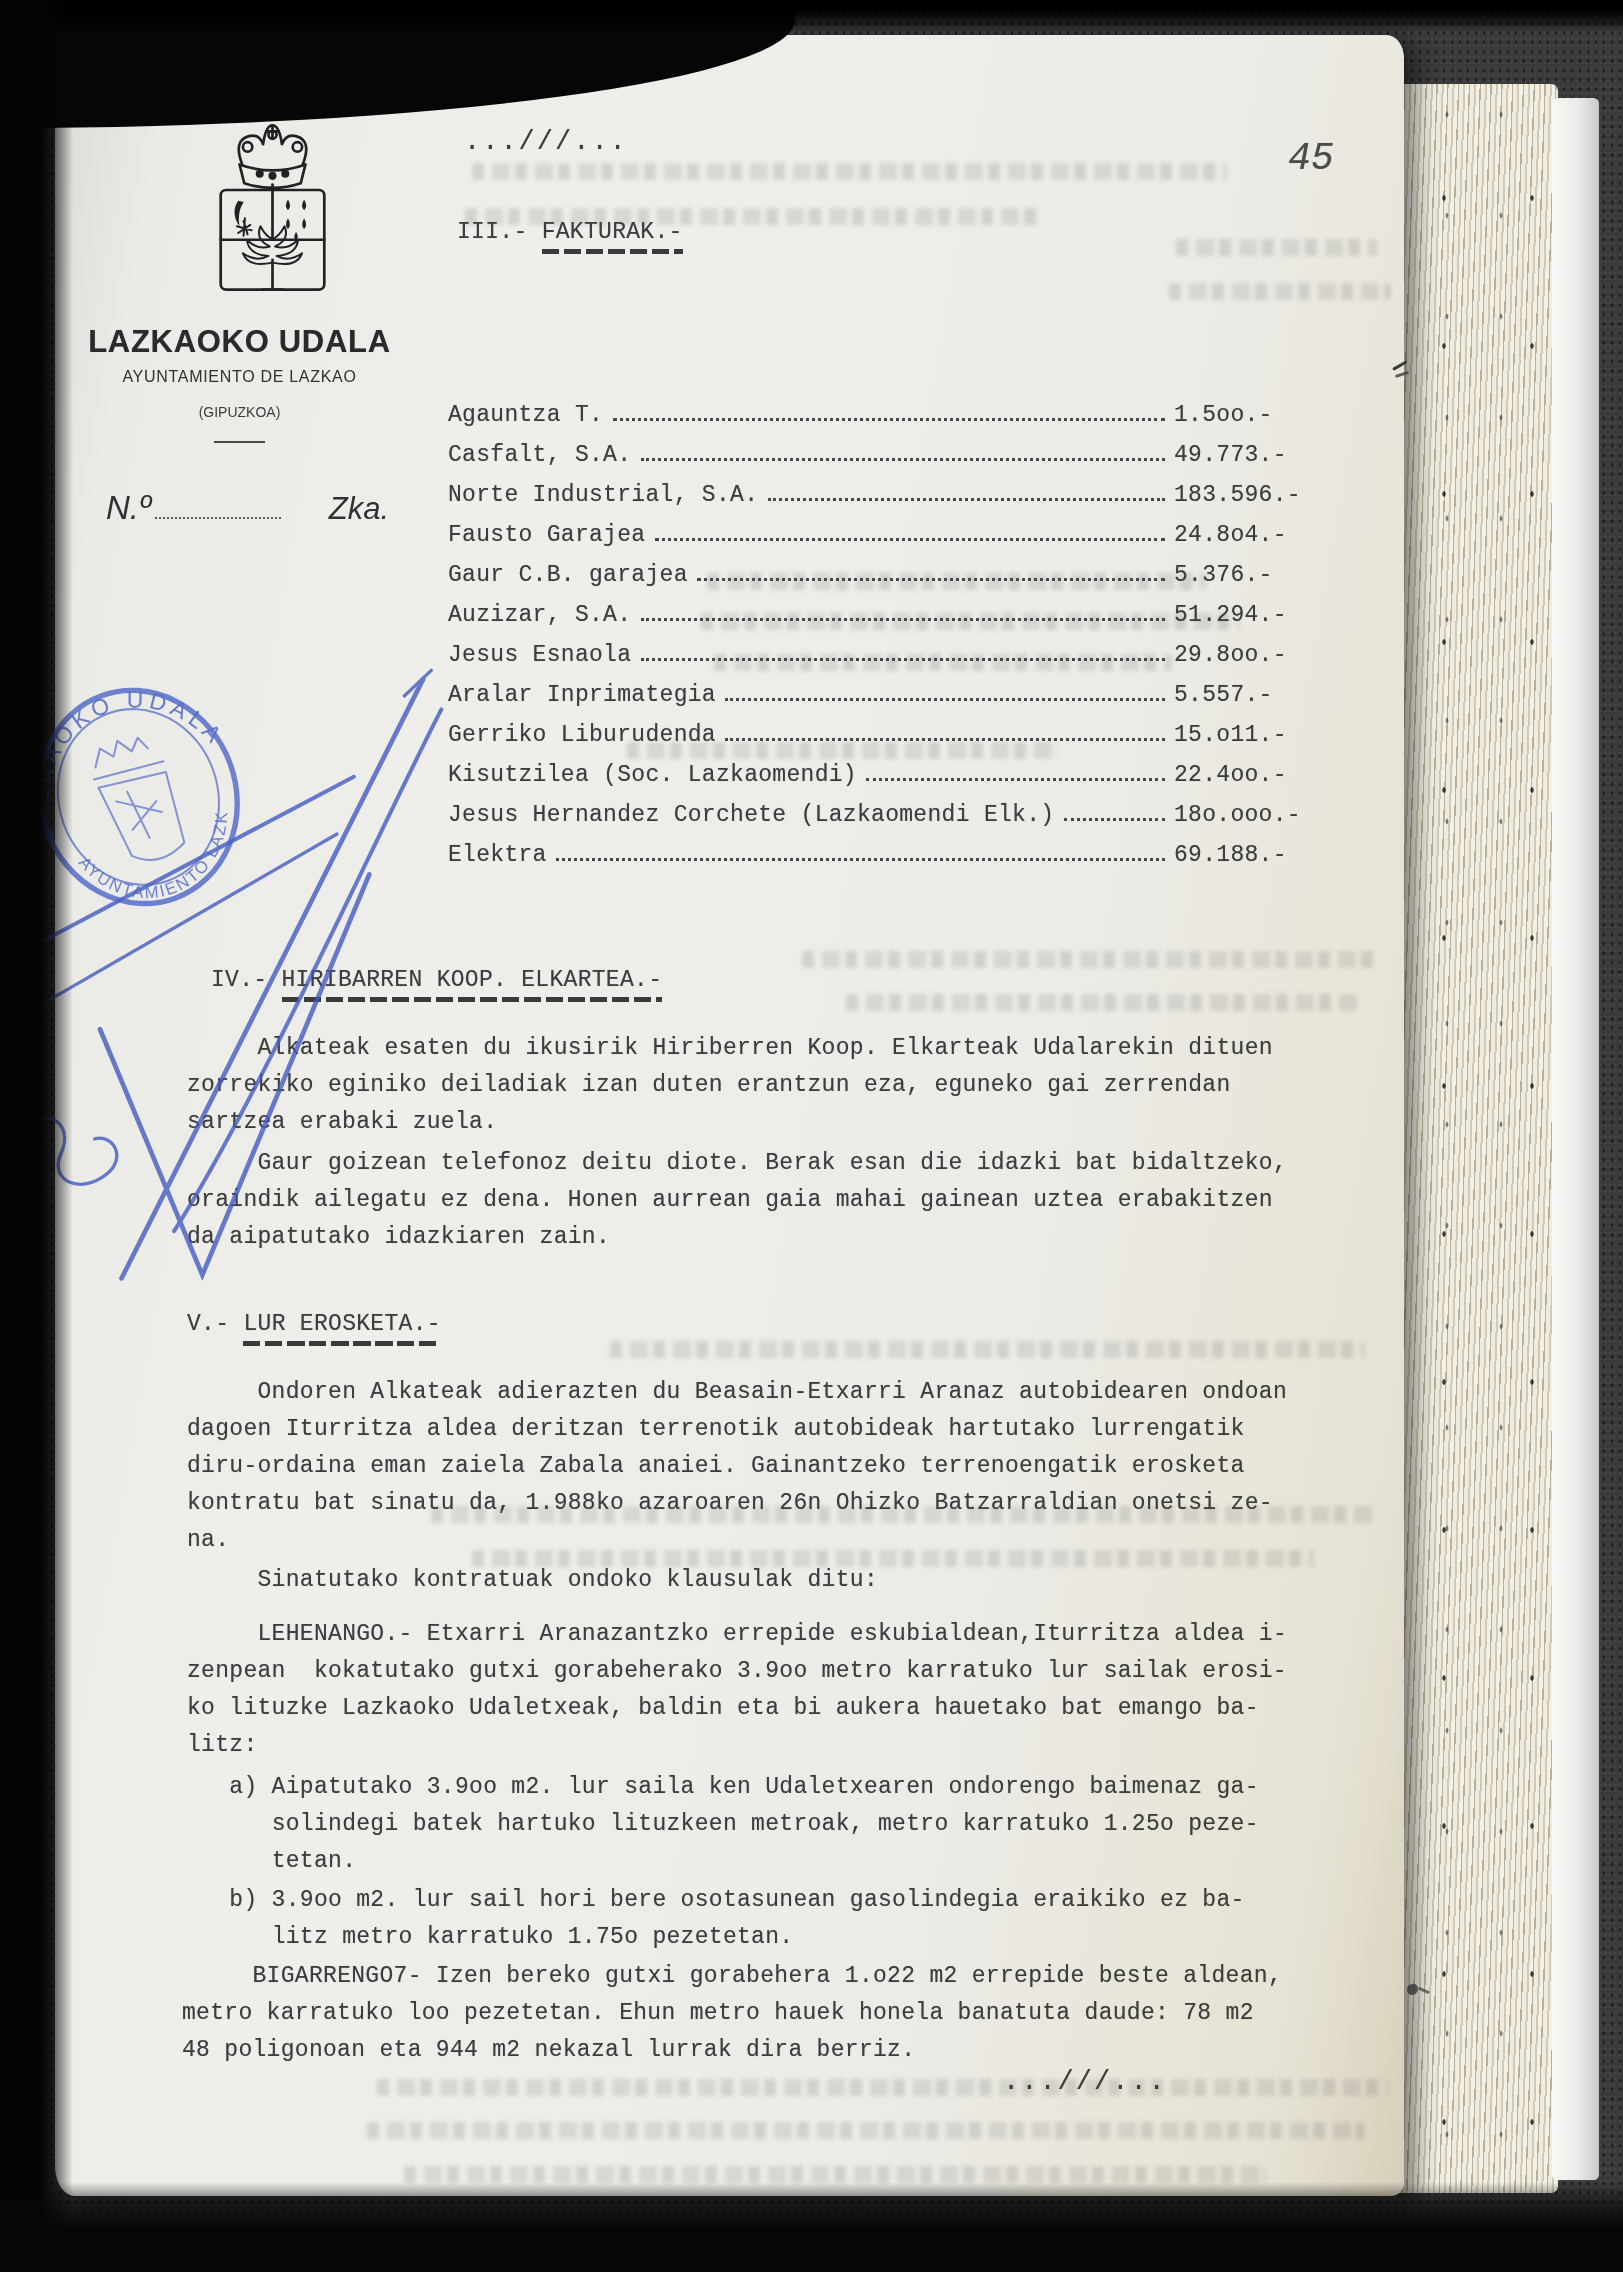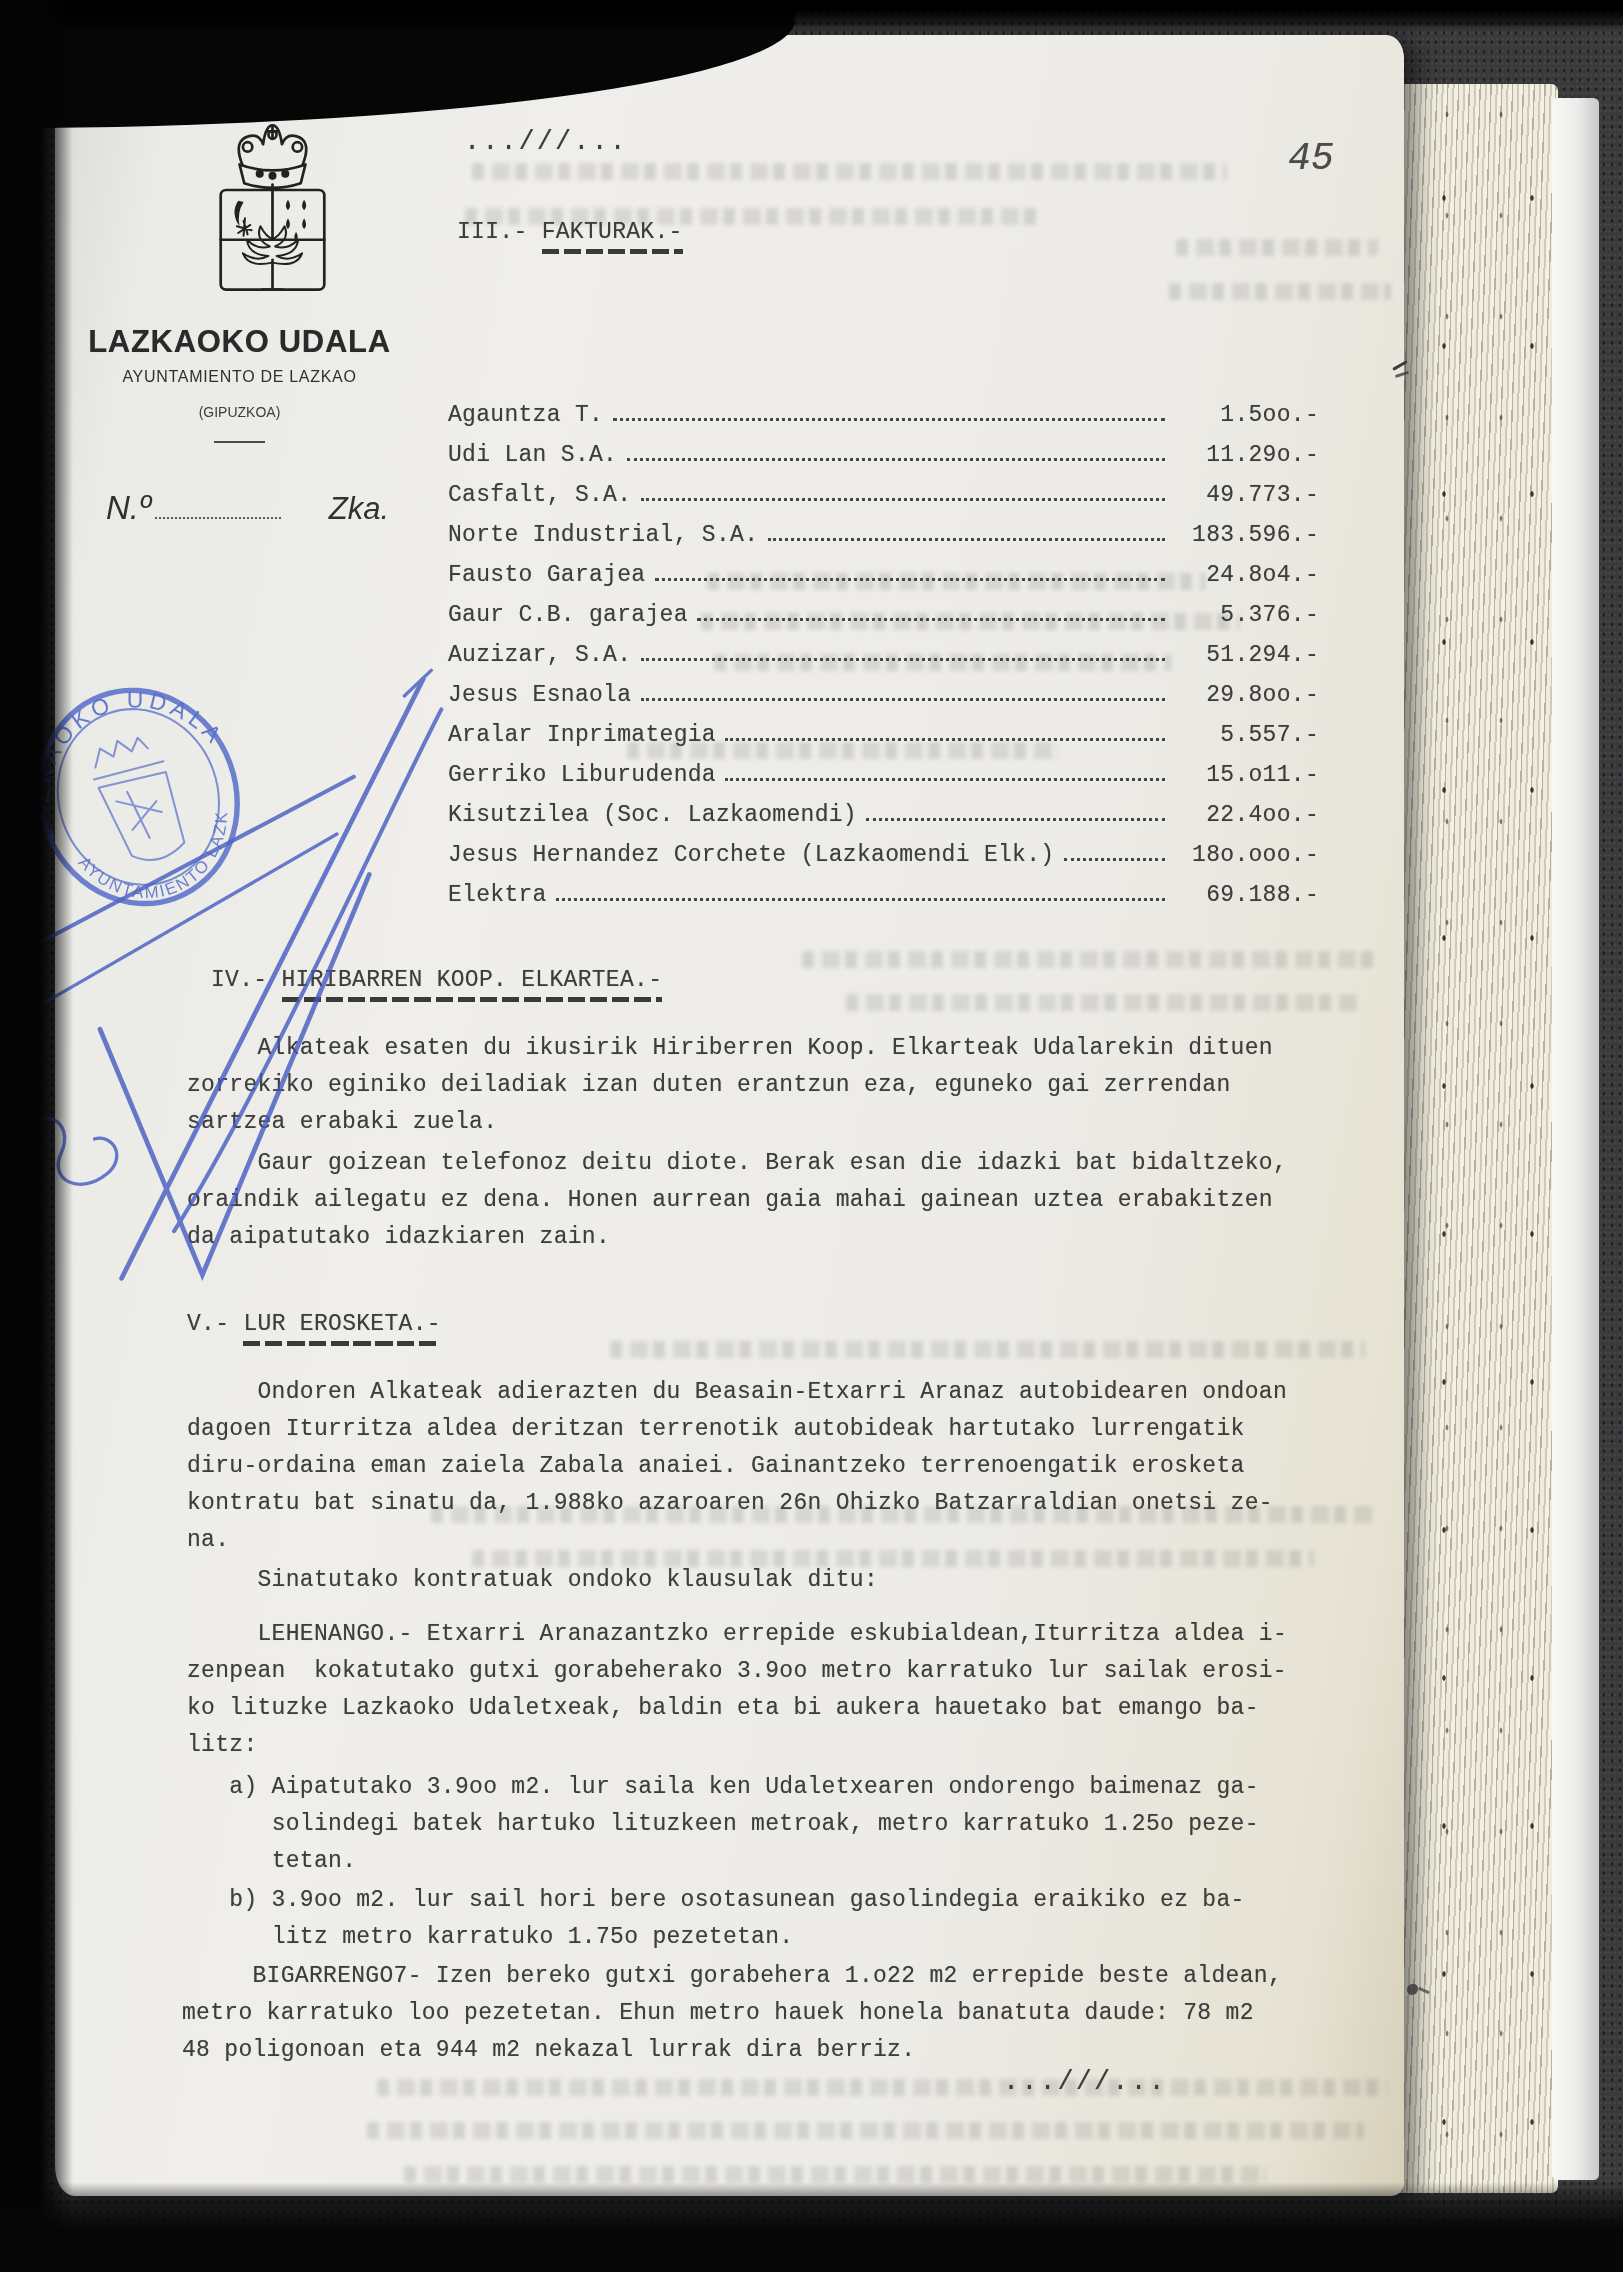--- a/index.html
+++ b/index.html
@@ -45,21 +45,21 @@
   .cont-top{left:464px;top:124px;font-size:27px;letter-spacing:2px;}
   .cont-ghost{left:515px;top:32px;font-size:27px;letter-spacing:2px;opacity:.17;filter:blur(1px);}
   .cont-bottom{left:1003px;top:2064px;font-size:27px;letter-spacing:2px;}
   .pos-h3{left:457px;top:214px;}
   .pos-intro3{left:439px;top:266px;width:916px;}
   #invoice-list{position:absolute;left:448px;top:402px;width:871px;z-index:4;}
   .inv-row{display:flex;align-items:baseline;height:40px;font-size:23px;color:#3d3d3d;
     letter-spacing:0.3px;text-shadow:0 0 0.7px rgba(70,70,70,.45);}
   .inv-name{white-space:pre;}
   .inv-leader{flex:1;margin:0 9.4px 4px;border-bottom:3.4px dotted #474747;height:16px;}
-  .inv-amount{min-width:145px;text-align:right;white-space:pre;}
+  .inv-amount{min-width:145px;white-space:pre;}
   .pos-h4{left:187px;top:962px;margin-left:24px;}
   .pos-iv1{left:187px;top:1030px;width:1152px;}
   .pos-iv2{left:187px;top:1145px;width:1152px;}
   .pos-h5{left:187px;top:1306px;}
   .pos-v1{left:187px;top:1374px;width:1152px;}
   .pos-v2{left:187px;top:1562px;width:1152px;}
   .pos-c1{left:187px;top:1616px;width:1152px;}
   .pos-a{left:187px;top:1769px;width:1152px;}
   .pos-b{left:187px;top:1882px;width:1152px;}
   .pos-c2{left:182px;top:1958px;width:1199px;}
@@ -143,25 +143,20 @@
   <div class="type cont-ghost">...///...</div>
   <div class="type cont-top">...///...</div>
   <div class="type pagenum">45</div>
 
   <div class="type pos-h3"><span>III.- </span><span class="dashes">FAKTURAK.-</span></div>
   <div id="invoice-list">
       <div class="inv-row">
         <span class="inv-name">Agauntza T.</span>
         <span class="inv-leader"></span>
         <span class="inv-amount">1.5oo.-</span>
-      </div>
-      <div class="inv-row">
-        <span class="inv-name">Udi Lan S.A.</span>
-        <span class="inv-leader"></span>
-        <span class="inv-amount">11.29o.-</span>
       </div>
       <div class="inv-row">
         <span class="inv-name">Casfalt, S.A.</span>
         <span class="inv-leader"></span>
         <span class="inv-amount">49.773.-</span>
       </div>
       <div class="inv-row">
         <span class="inv-name">Norte Industrial, S.A.</span>
         <span class="inv-leader"></span>
         <span class="inv-amount">183.596.-</span>

